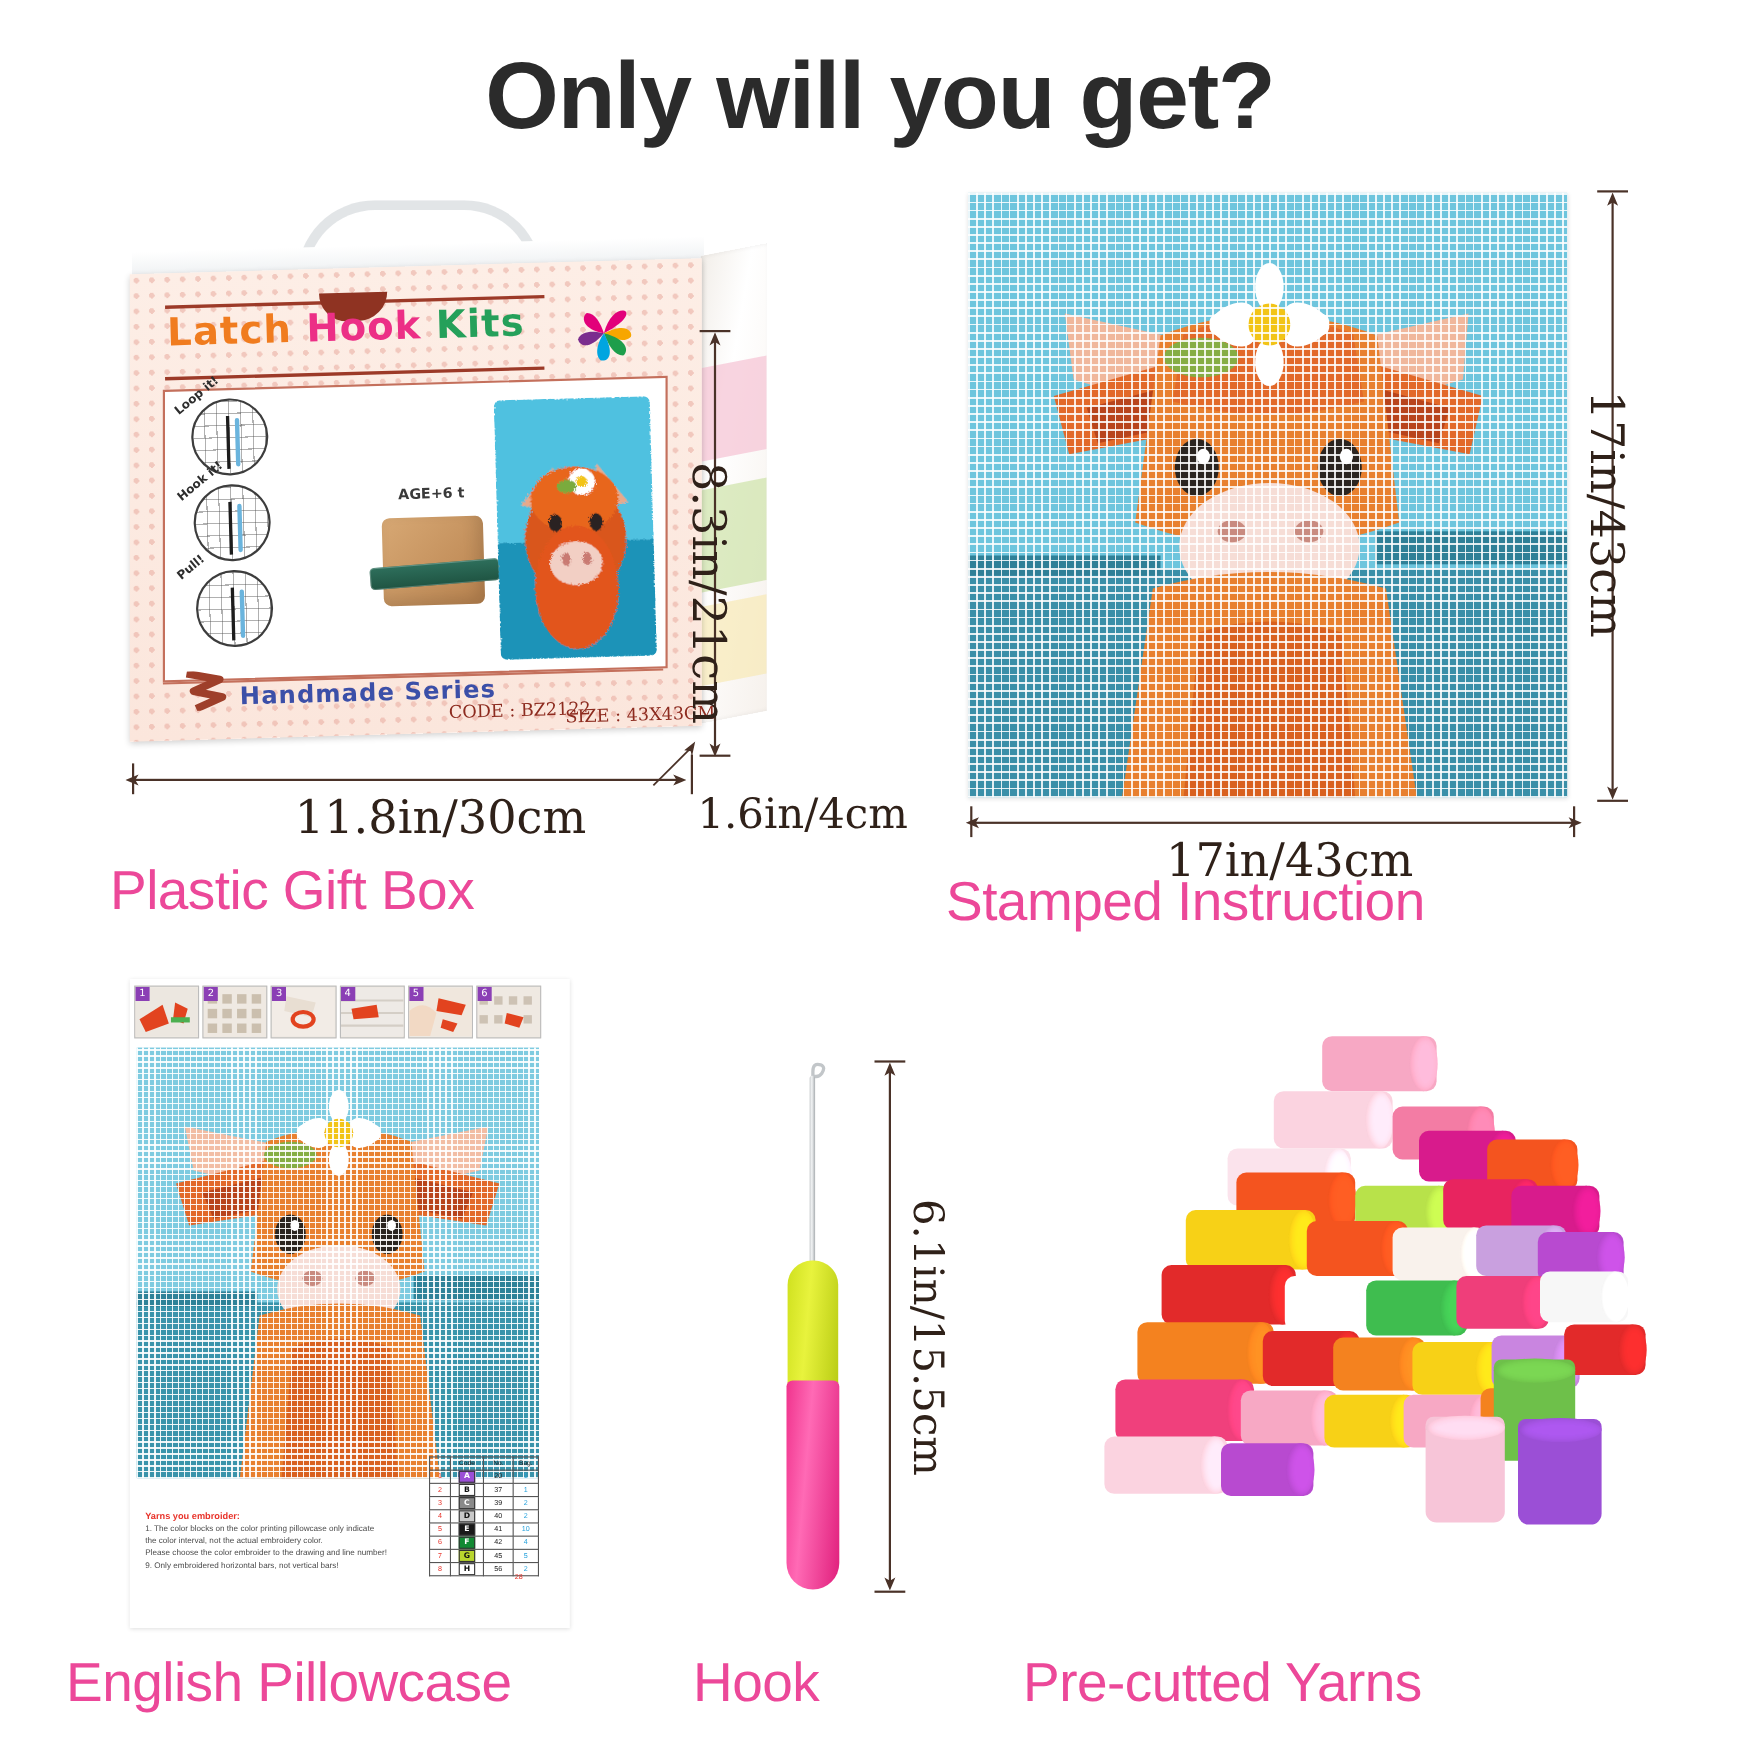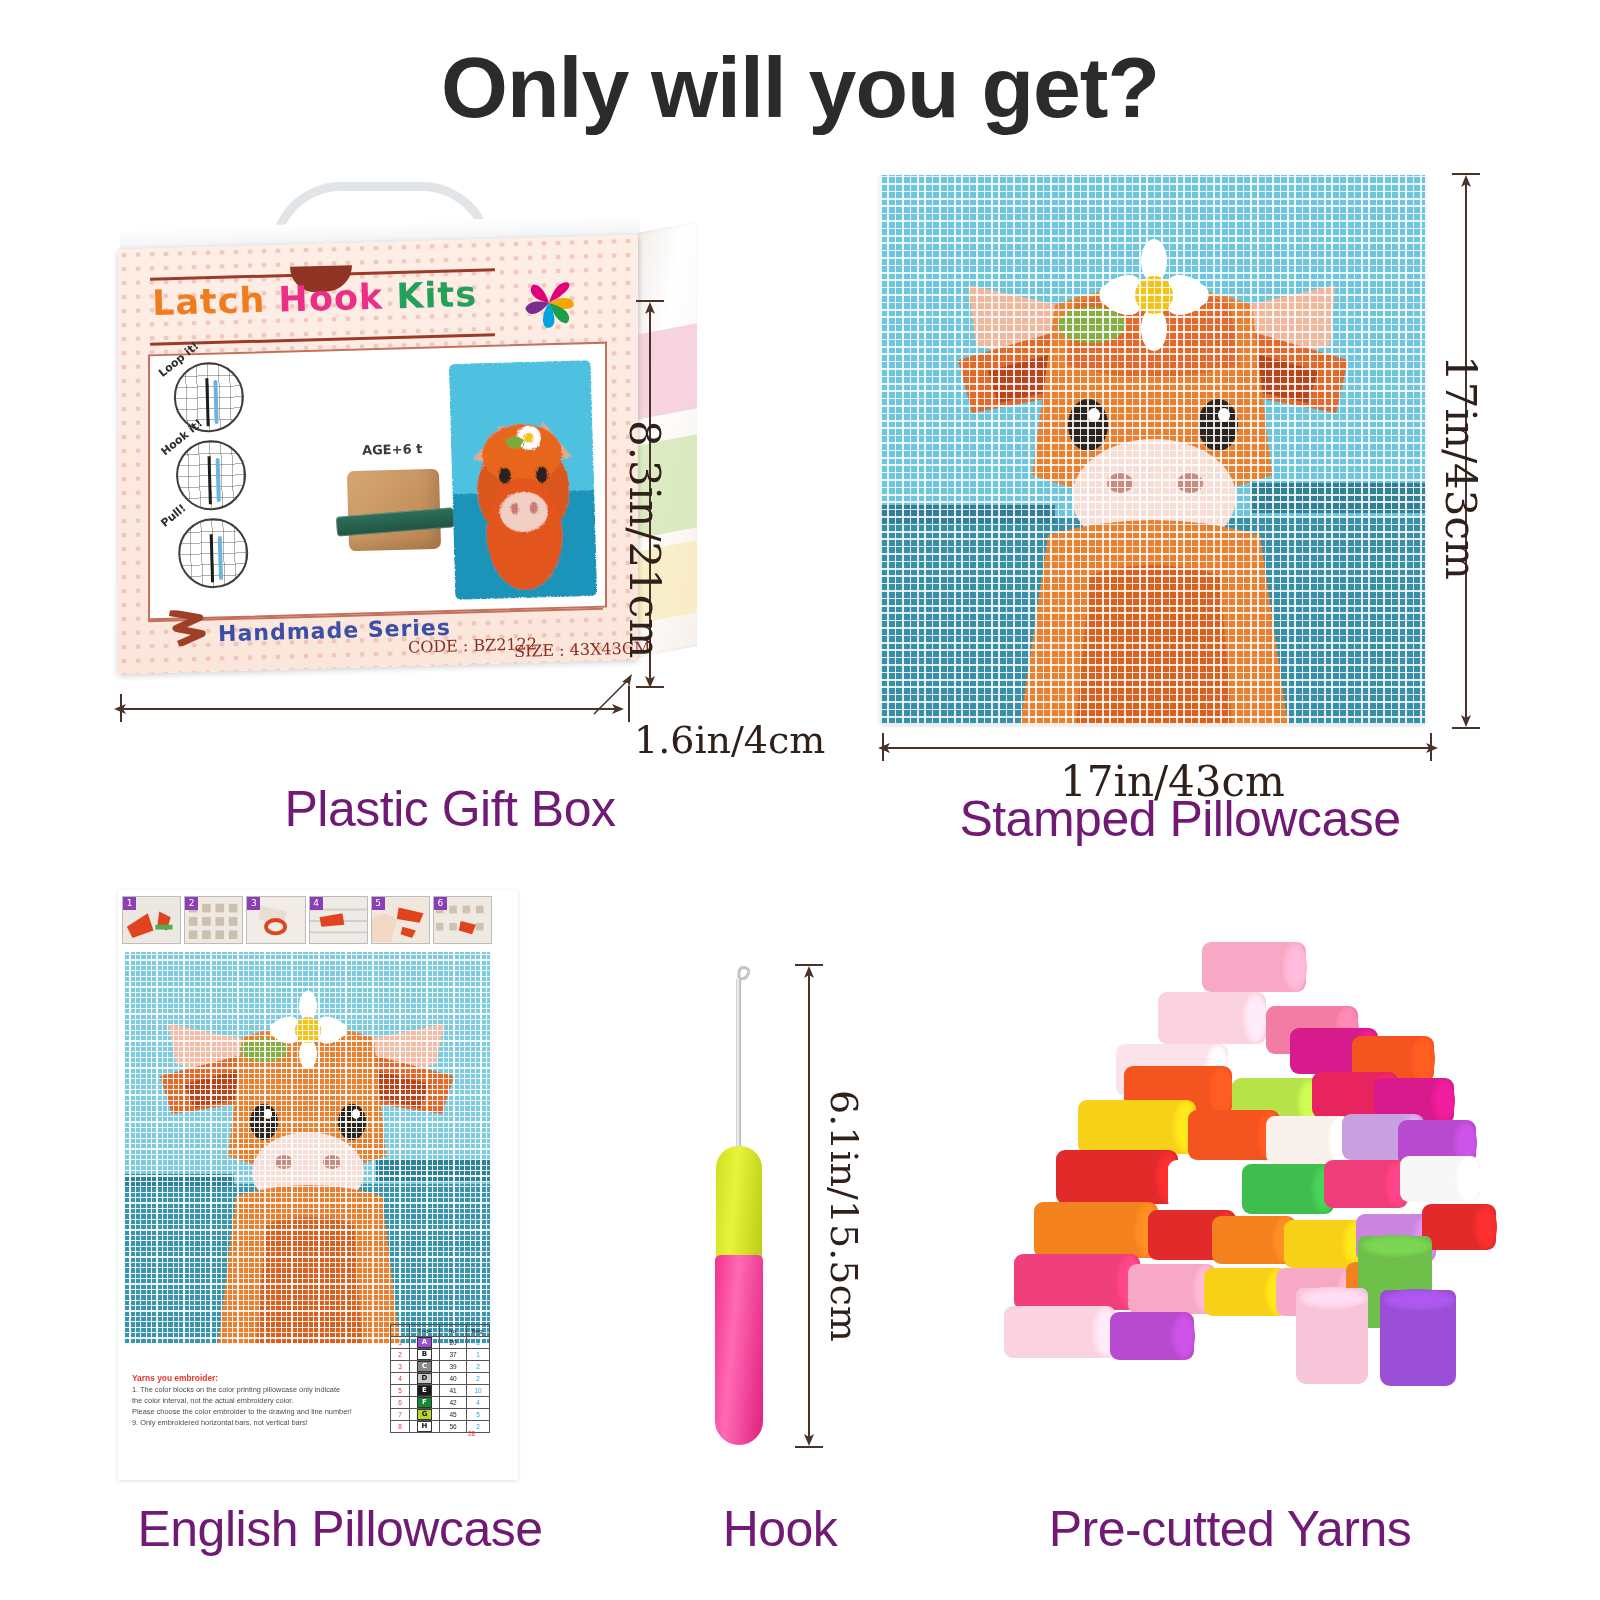--- a/index.html
+++ b/index.html
@@ -4,21 +4,21 @@
 <style>
   html,body{margin:0;padding:0;background:#ffffff;}
   body{width:1600px;height:1600px;position:relative;overflow:hidden;
        font-family:"Liberation Sans",sans-serif;color:#222;}
 
   
   .title{position:absolute;left:0;top:38px;width:1600px;text-align:center;
          font-size:86px;font-weight:bold;letter-spacing:-1px;color:#2b2b2b;}
 
   
-  .caption{position:absolute;text-align:center;font-size:50px;color:#701a75;
+  .caption{position:absolute;text-align:left;font-size:50px;color:#ec4899;
            white-space:nowrap;letter-spacing:-.5px;}
 
   
   #panel-giftbox{position:absolute;left:100px;top:170px;width:700px;height:620px;}
 
   .box-handle{position:absolute;left:170px;top:12px;width:205px;height:62px;
               border:9px solid rgba(225,228,230,.95);border-bottom:none;
               border-radius:100px 100px 0 0;background:transparent;}
   .box-handle:after{content:"";position:absolute;left:-9px;right:-9px;bottom:-12px;height:14px;
               background:linear-gradient(#e9ecee,#d3d8dc);border-radius:3px;}
@@ -281,20 +281,21 @@
   <div class="dim-txt" style="left:520px;top:250px;font-size:42px;writing-mode:vertical-rl;">8.3in/21cm</div>
 
   <div class="dim-line" style="left:22px;top:538px;width:496px;height:1.6px;"></div>
   <svg style="position:absolute;left:14px;top:531px;width:14px;height:16px;" viewBox="0 0 14 16">
       <path d="M0 8 L12 3 L9 8 L12 13 Z" fill="#4a3228"></path>
     </svg>
   <svg style="position:absolute;left:510px;top:531px;width:14px;height:16px;" viewBox="0 0 14 16">
       <path d="M14 8 L2 3 L5 8 L2 13 Z" fill="#4a3228"></path>
     </svg>
   <div class="dim-line" style="left:20px;top:524px;width:1.6px;height:28px;"></div>
+  <div class="dim-txt" style="left:168px;top:548px;font-size:42px;">11.8in/30cm</div>
 
   <div class="dim-line" style="left:528px;top:516px;width:1.6px;height:36px;"></div>
   <svg style="position:absolute;left:490px;top:500px;width:48px;height:48px;" viewBox="0 0 48 48">
     <path d="M4 44 L40 8" stroke="#4a3228" stroke-width="1.6" fill="none"></path>
     <path d="M42 4 L32 12 L38 13 L39 18 Z" fill="#4a3228"></path>
   </svg>
   <div class="dim-txt" style="left:534px;top:548px;font-size:38px;">1.6in/4cm</div>
 </div>
 
 <div class="caption" style="left:100px;top:780px;width:700px;">Plastic Gift Box</div>
@@ -362,21 +363,21 @@
       <path d="M0 8 L12 3 L9 8 L12 13 Z" fill="#4a3228"></path>
     </svg>
   <svg style="position:absolute;left:554px;top:575px;width:14px;height:16px;" viewBox="0 0 14 16">
       <path d="M14 8 L2 3 L5 8 L2 13 Z" fill="#4a3228"></path>
     </svg>
   <div class="dim-line" style="left:12px;top:568px;width:1.6px;height:28px;"></div>
   <div class="dim-line" style="left:560px;top:568px;width:1.6px;height:28px;"></div>
   <div class="dim-txt" style="left:190px;top:592px;font-size:42px;">17in/43cm</div>
 </div>
 
-<div class="caption" style="left:860px;top:790px;width:640px;">Stamped Pillowcase</div>
+<div class="caption" style="left:860px;top:790px;width:640px;">Stamped Instruction</div>
 
 <div id="panel-instruction">
   <div class="sheet"></div>
 
   <div class="thumbstrip">
     <div class="thumb">
       <span class="num">1</span>
       <svg viewBox="0 0 60 46" width="100%" height="100%">
         <rect width="60" height="46" fill="#ece7e0"></rect>
         <path d="M4 30 L26 16 L32 34 L10 42 Z" fill="#e2431f"></path>

